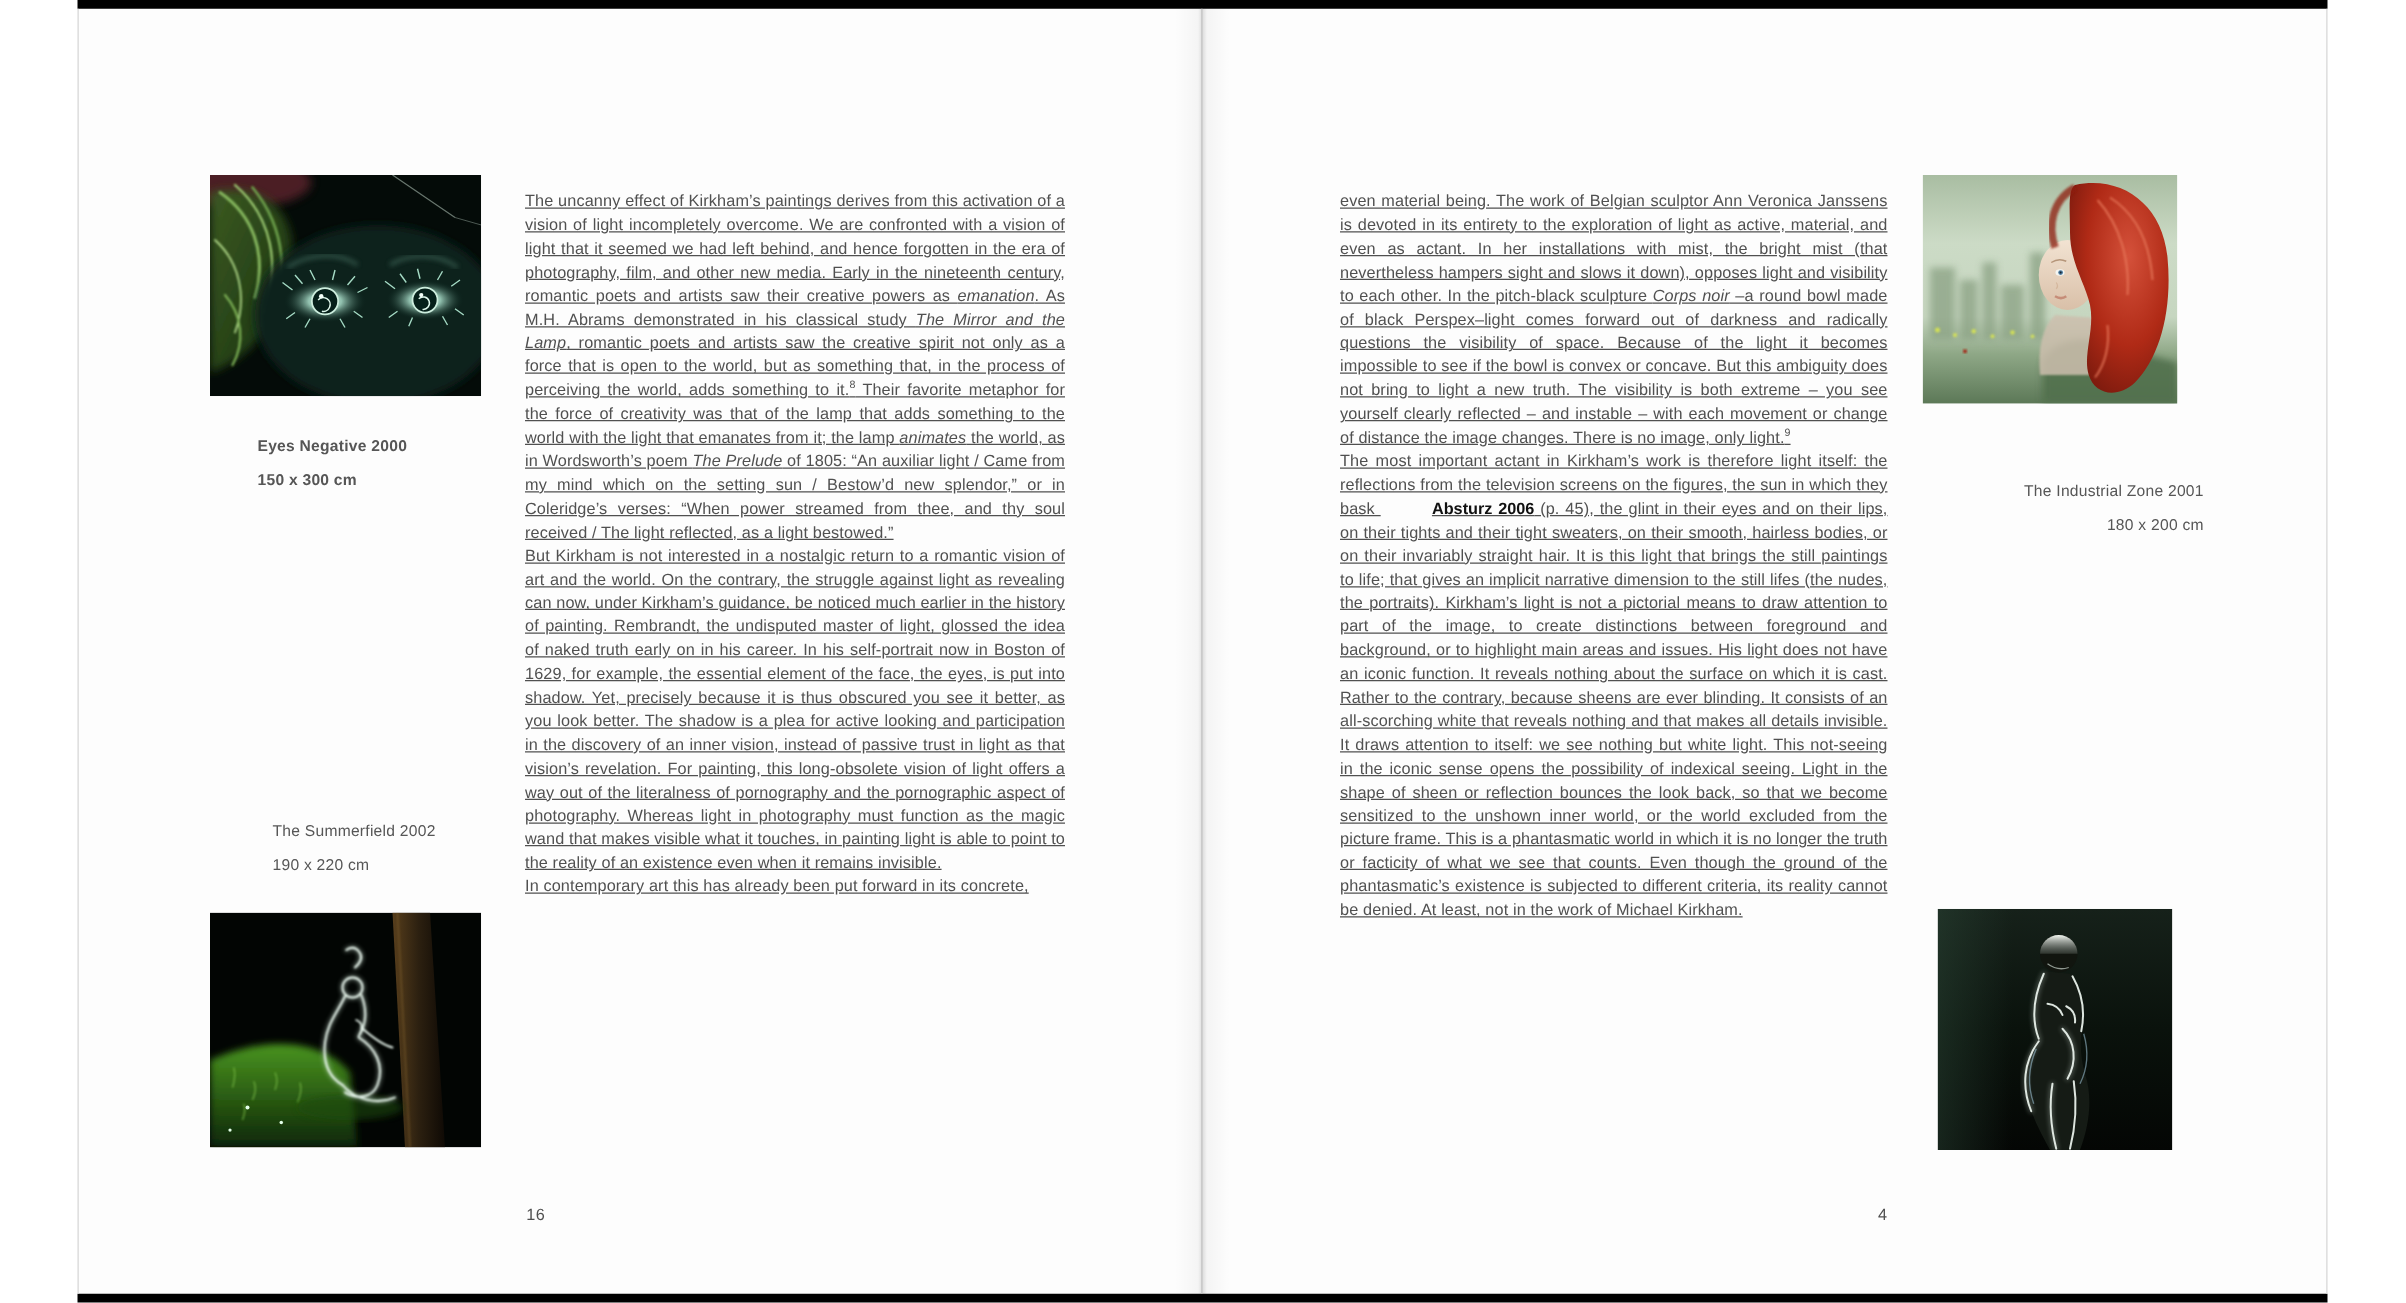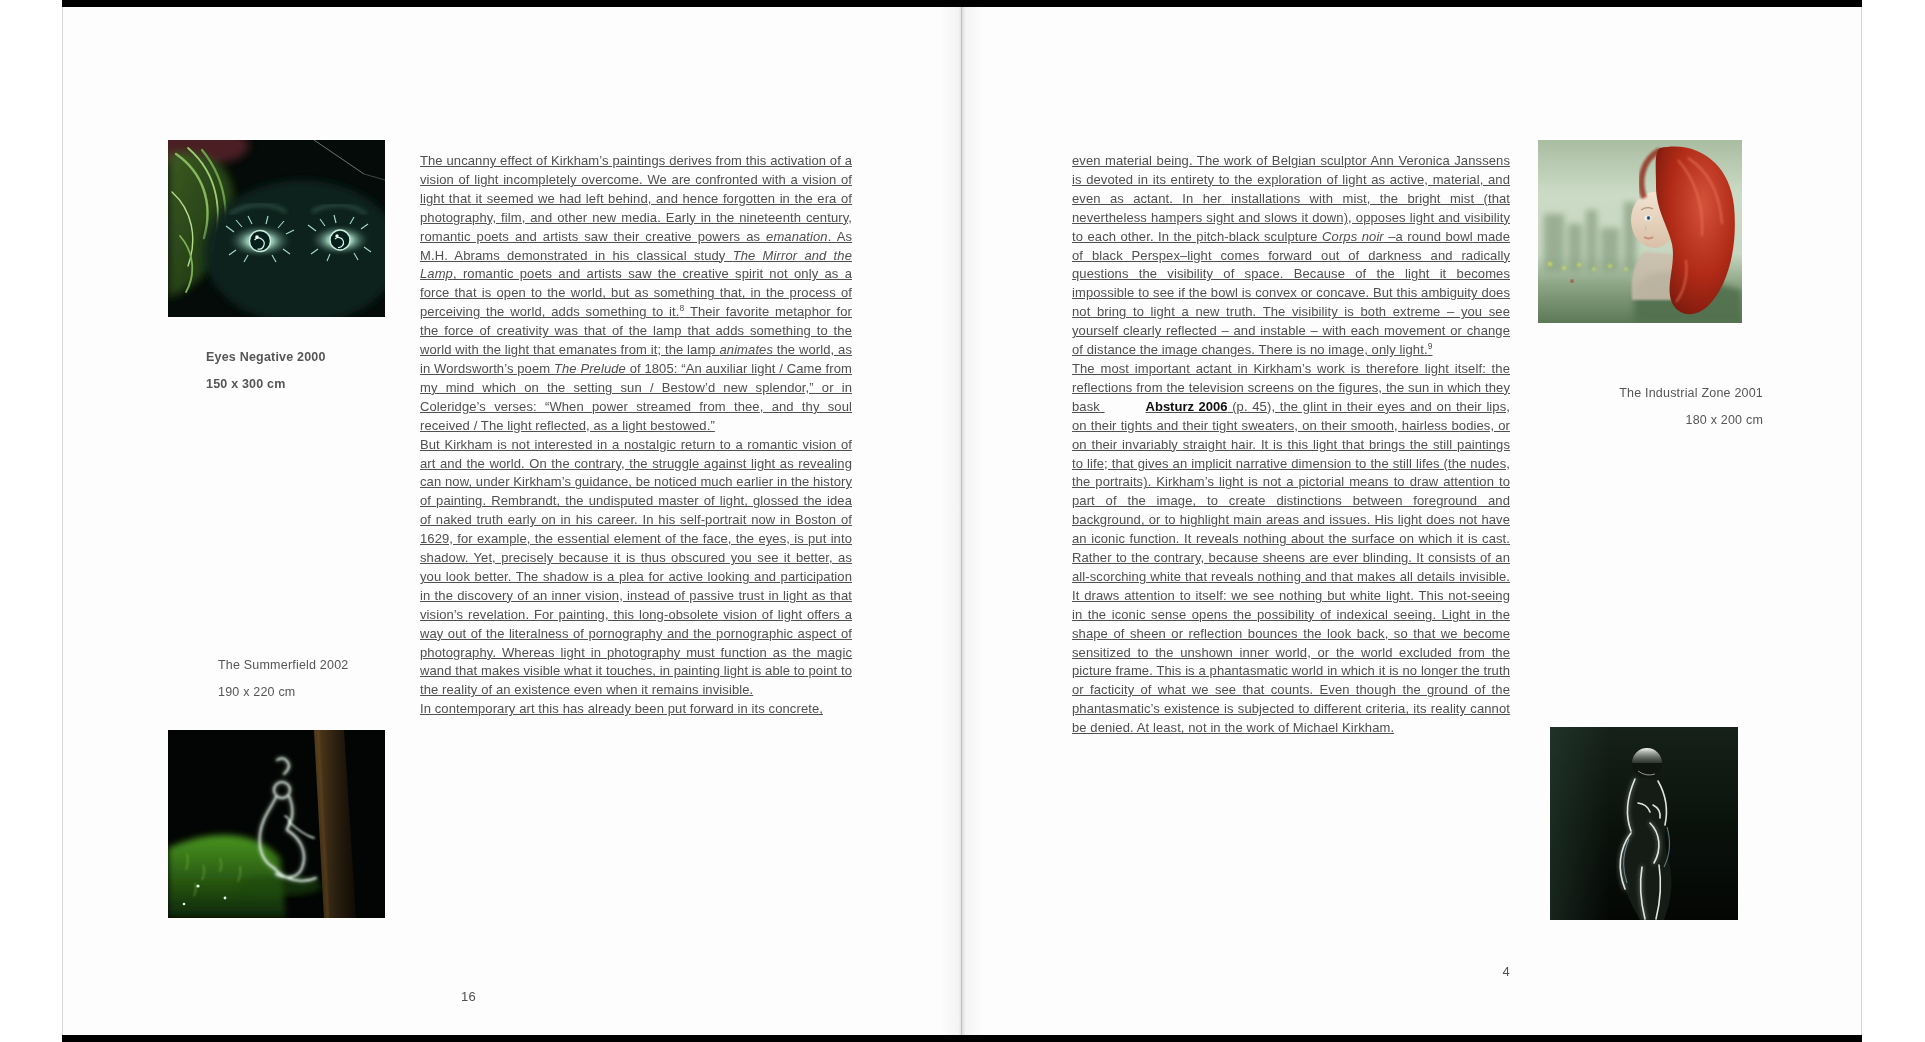--- a/index.html
+++ b/index.html
@@ -64,21 +64,21 @@
   #art-summerfield { left: 106px;  top: 730px; width: 217px; height: 188px; }
   #art-industrial  { left: 1476px; top: 140px; width: 204px; height: 183px; }
   #art-beach       { left: 1488px; top: 727px; width: 188px; height: 193px; }
 
   .folio {
     position: absolute;
     font-size: 13px;
     color: var(--text, #505050);
     letter-spacing: 0.3px;
   }
-  #folio-left  { left: 359px;  top: 989px; margin-left: 40px; }
+  #folio-left  { left: 359px;  top: 964px; }
   #folio-right { left: 1398px; top: 964px; width: 50px; text-align: right; }
 </style>
 </head>
 <body>
 
 <div class="spread">
   <div class="bar top"></div>
   <div class="bar bottom"></div>
   <div class="edge left"></div>
   <div class="edge right"></div>

